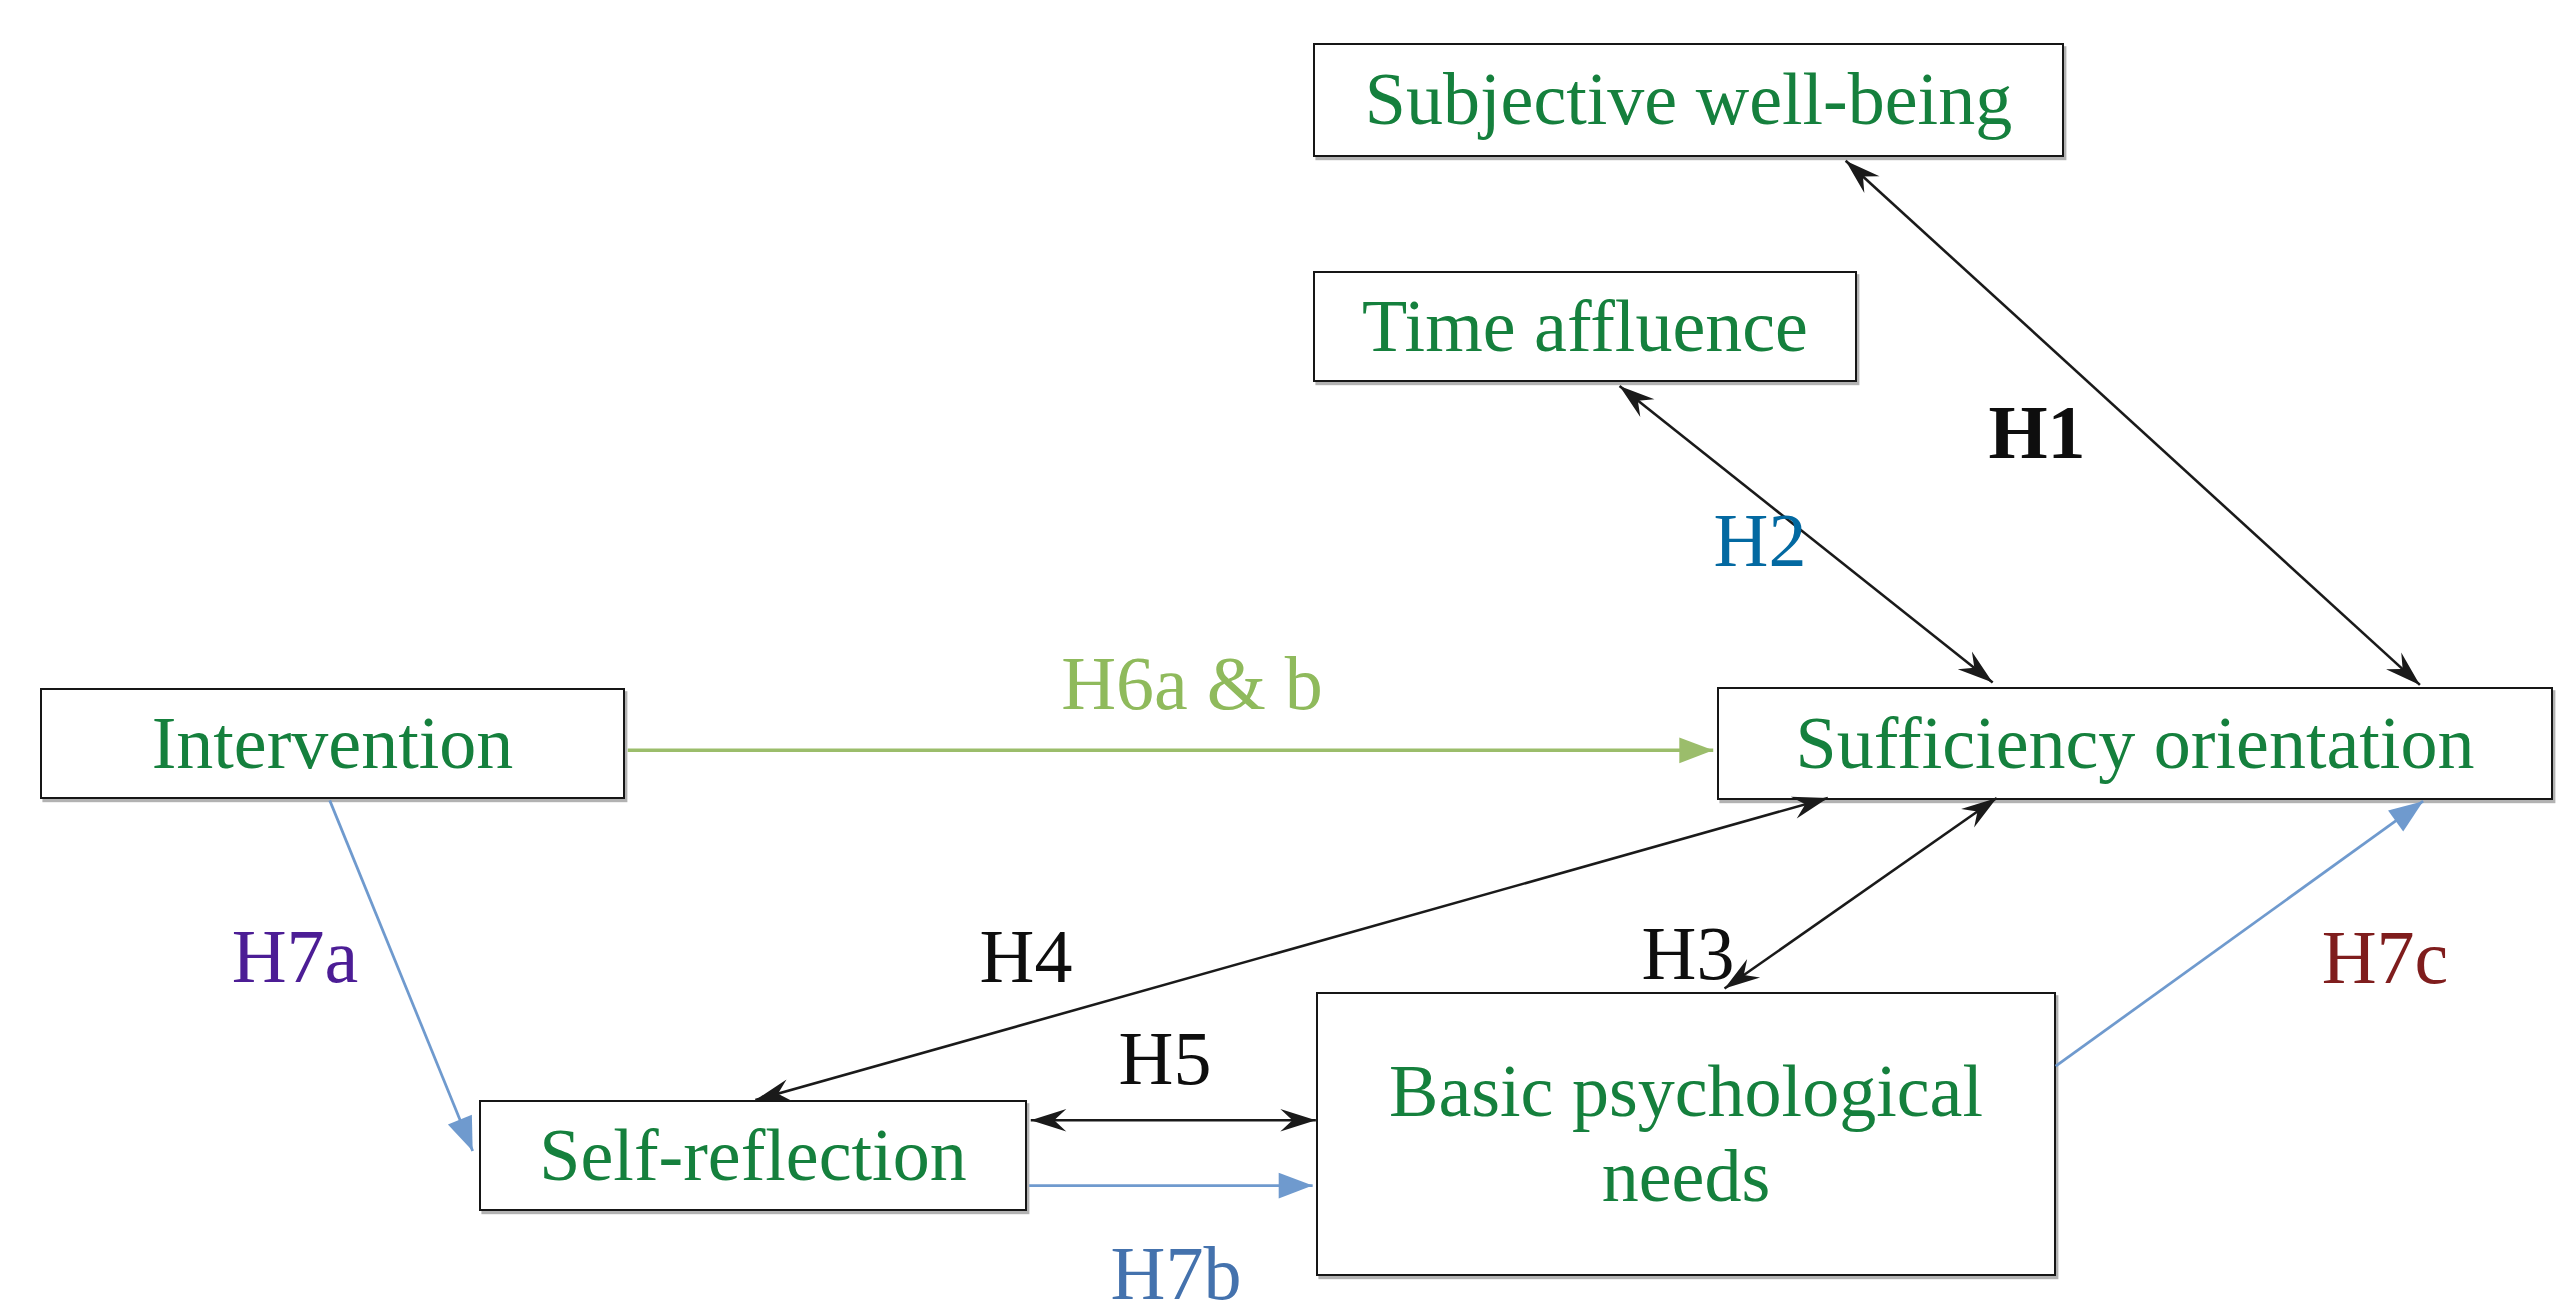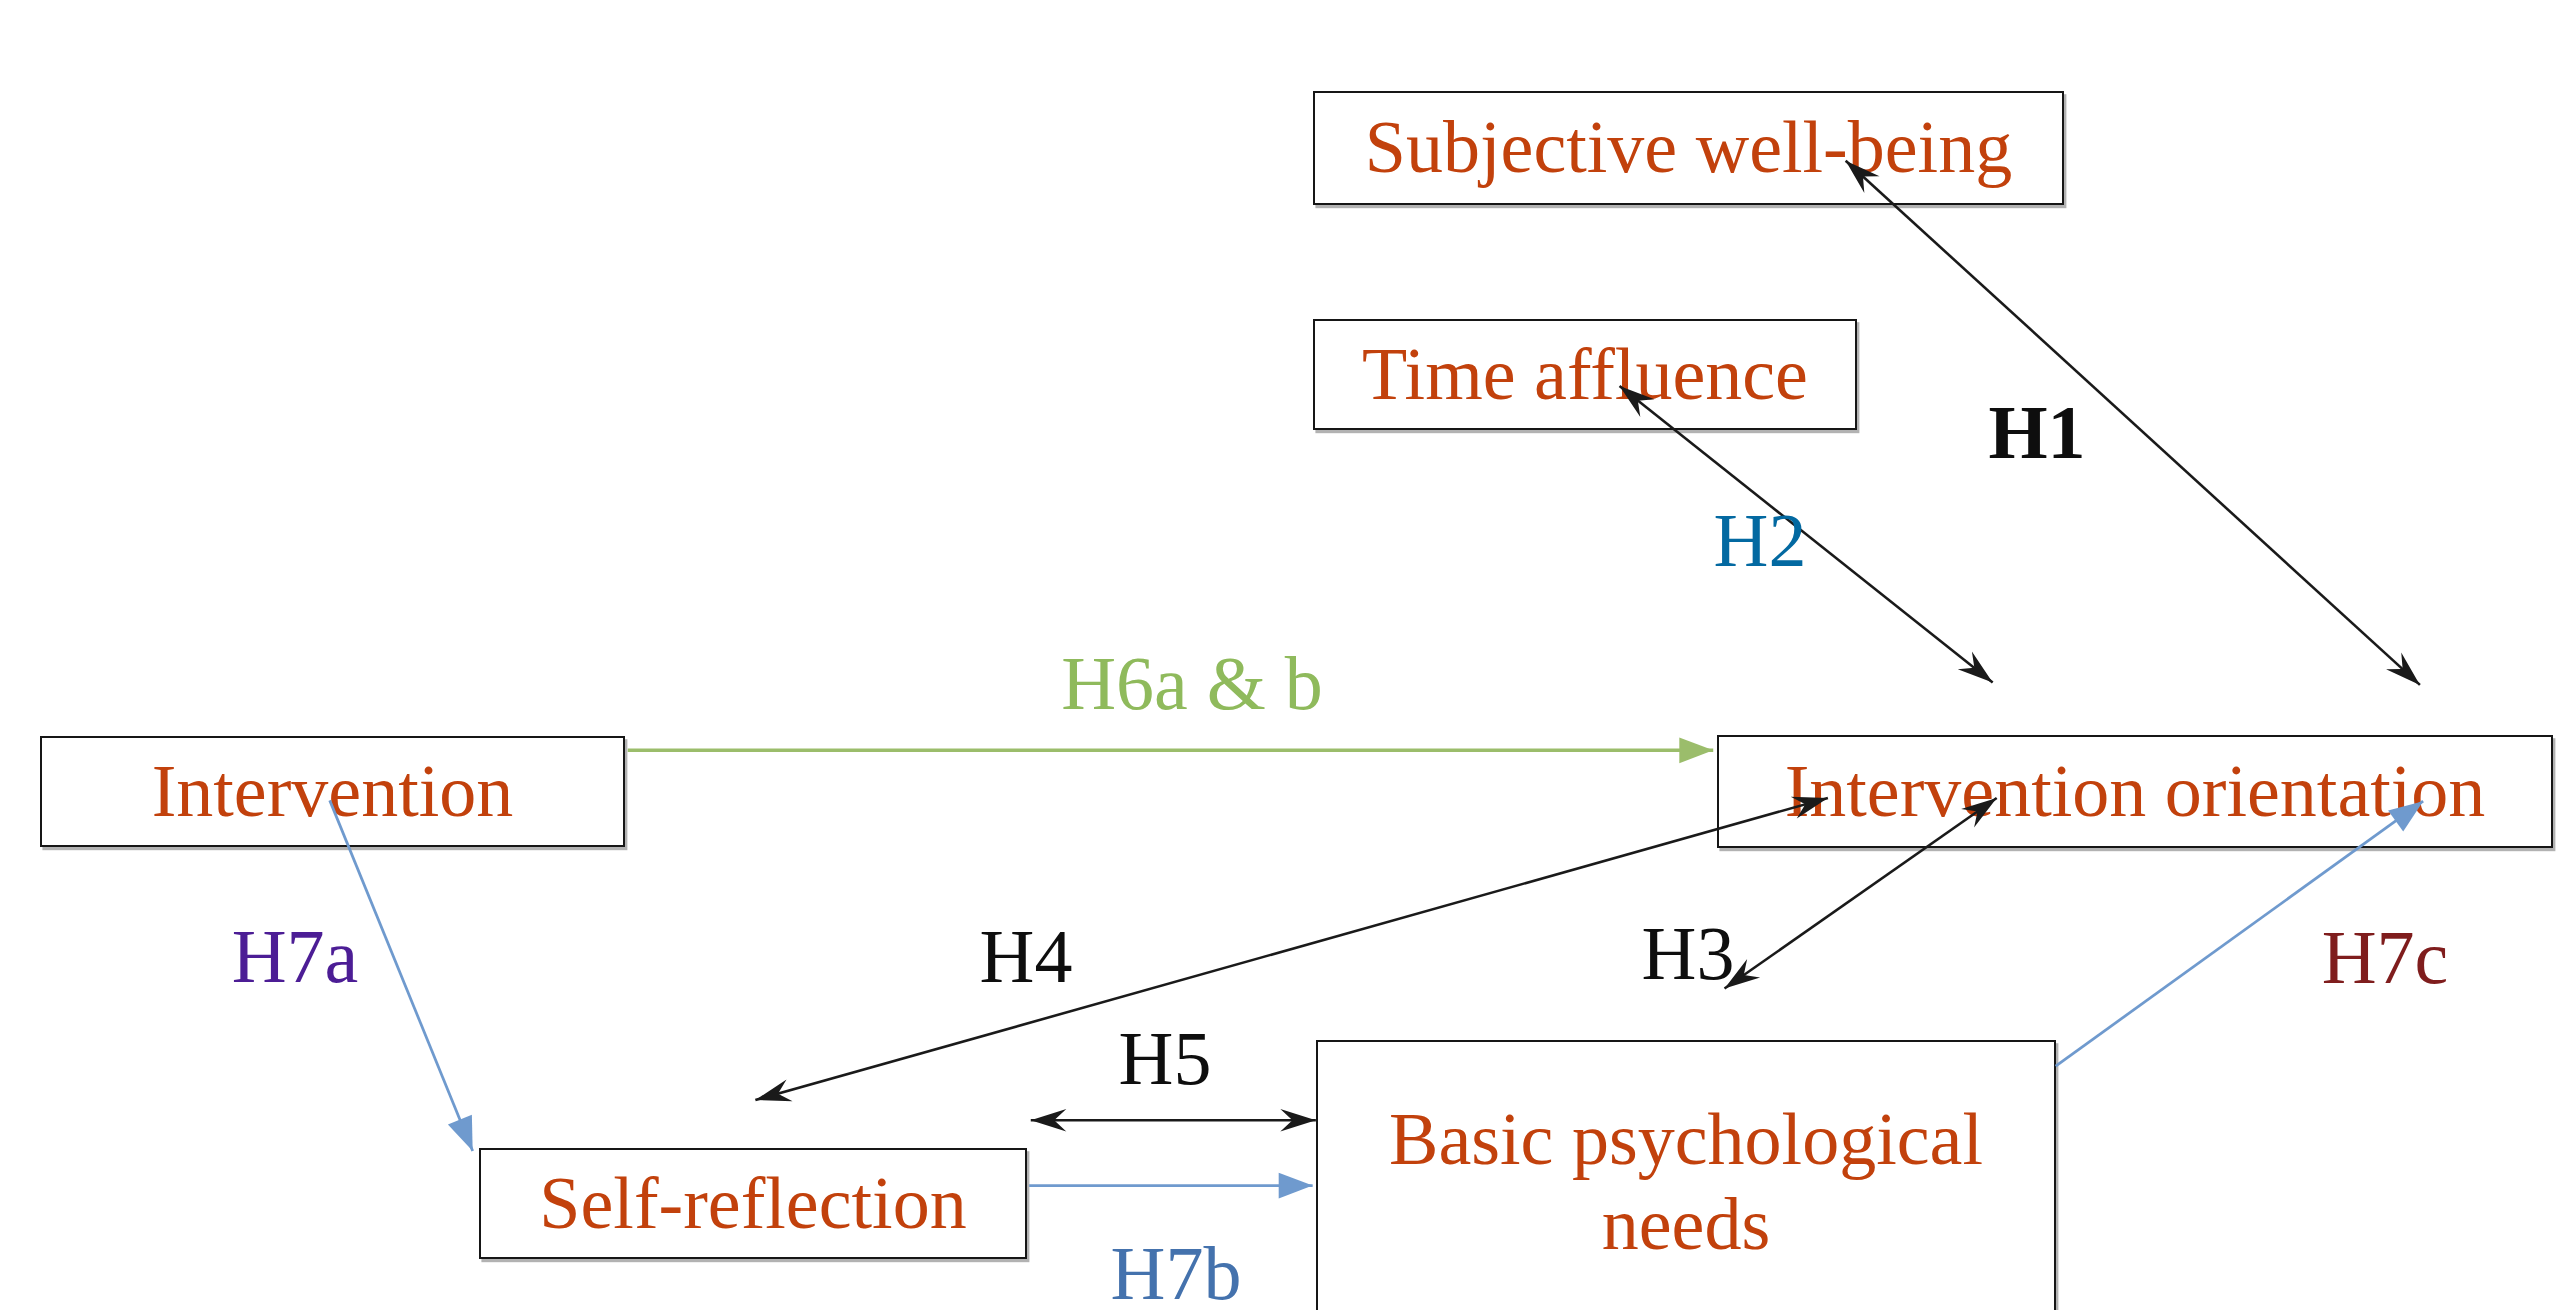--- a/index.html
+++ b/index.html
@@ -13,23 +13,22 @@
   .node{
     position:absolute;
     display:flex;align-items:center;justify-content:center;
     text-align:center;
     background:#ffffff;
     border:2.8px solid #161616;
     box-shadow:2.4px 3.2px 0 rgba(0,0,0,0.30);
     box-sizing:border-box;
     font-size:74px;
     line-height:1.15;
-    color:#c2410c;
+    color:#15803d;
     padding:0 9.7px;
-    margin-top:48px;
   }
   .edge-label{
     position:absolute;
     transform:translate(-50%,-50%);
     font-size:76px;
     white-space:nowrap;
     line-height:1;
   }
   #edge-layer{
     position:absolute;left:0;top:0;
@@ -44,21 +43,21 @@
   <div class="node" style="left: 1313px; top: 43px; width: 751px; height: 114px;">
     <span>Subjective well-being</span>
   </div>
   <div class="node" style="left: 1313px; top: 271px; width: 544px; height: 111px;">
     <span>Time affluence</span>
   </div>
   <div class="node" style="left: 40px; top: 688px; width: 585px; height: 111px;">
     <span>Intervention</span>
   </div>
   <div class="node" style="left: 1717px; top: 687px; width: 836px; height: 113px;">
-    <span>Intervention orientation</span>
+    <span>Sufficiency orientation</span>
   </div>
   <div class="node" style="left: 1316px; top: 992px; width: 740px; height: 284px;">
     <span>Basic psychological needs</span>
   </div>
   <div class="node" style="left: 479px; top: 1100px; width: 548px; height: 111px;">
     <span>Self-reflection</span>
   </div>
 
   <svg id="edge-layer" width="2576" height="1310" viewBox="0 0 3189 1622">
       <line x1="2285" y1="199" x2="2996" y2="848" stroke="#1a1a1a" stroke-width="3.2"></line>

